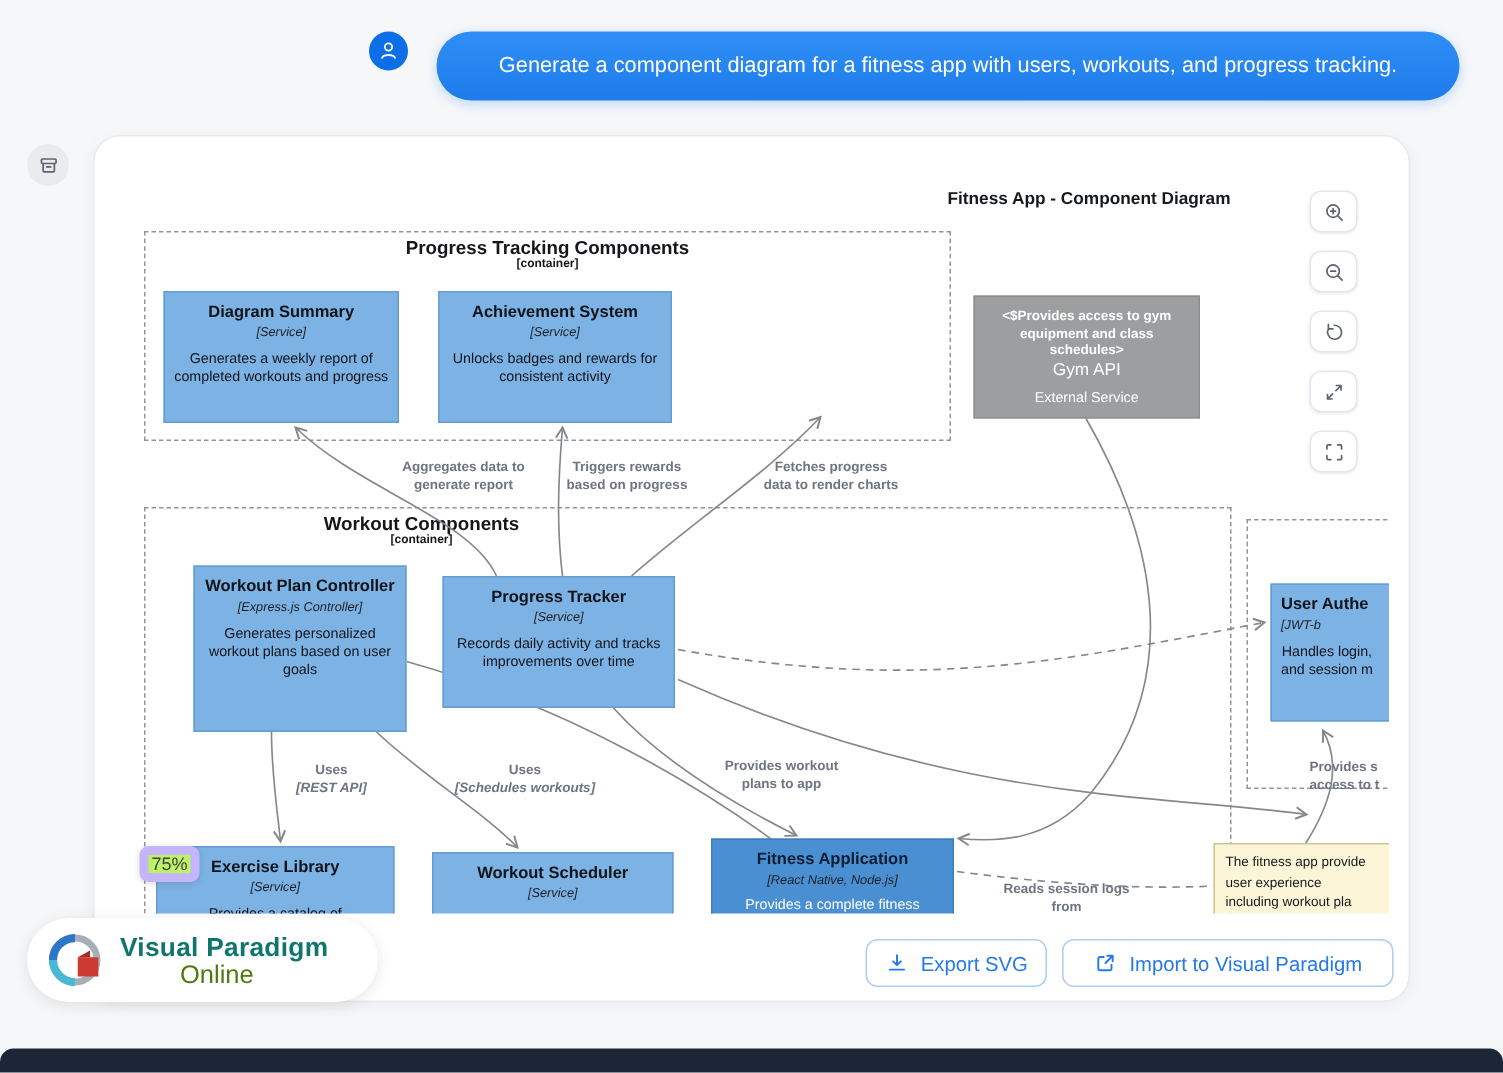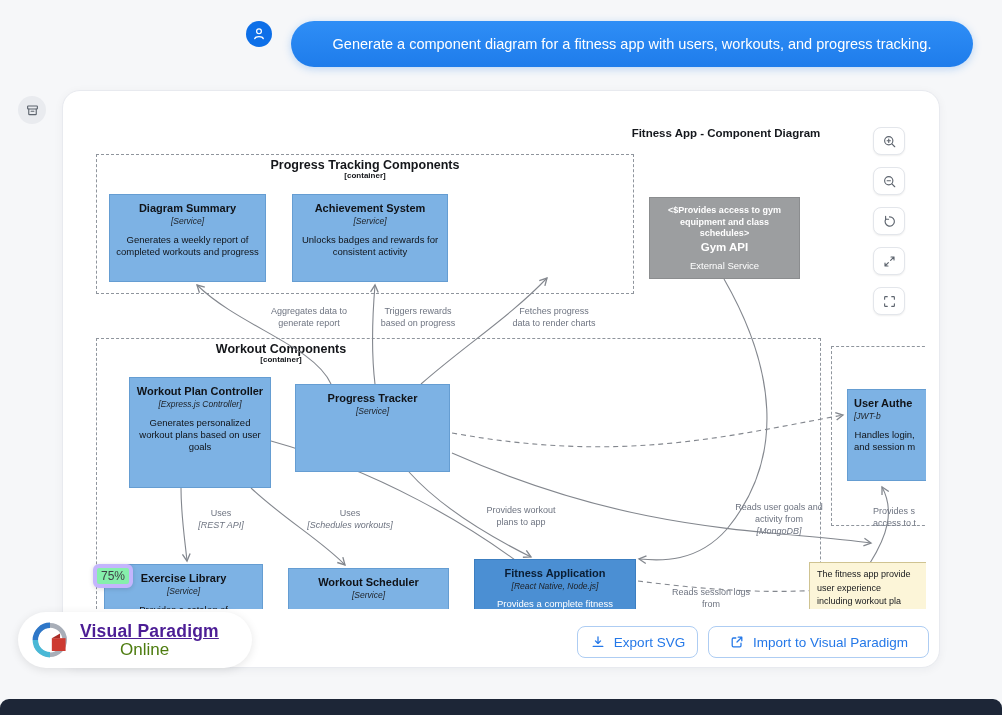--- a/index.html
+++ b/index.html
@@ -37,51 +37,51 @@
   .comp-name { font-weight:bold; font-size:11px; color:#101318; line-height:1.15; }
   .comp-stereo { font-style:italic; font-size:8.5px; color:#1c1f24; margin-top:1px; }
   .comp-desc { font-size:9.5px; color:#101318; margin-top:8px; line-height:1.3; }
   .comp.fa { background:#4b8fd3; border-color:#3c7ec0; }
   .comp.fa .comp-name { color:#0a1d33; }
   .comp.fa .comp-desc { color:#ffffff; margin-top:7px; }
   .comp.ua { align-items:flex-start; text-align:left; padding-left:6px; }
   .gym { position:absolute; background:#9c9ea0; border:1px solid #8b8d8f; z-index:3;
     display:flex; flex-direction:column; align-items:center; padding:7px 6px 5px; text-align:center; color:#fff; }
   .gym-annot { font-weight:bold; font-size:9px; line-height:1.3; }
-  .gym-name { font-weight:bold; font-size:11.5px; margin-top:1px; }
+  .gym-name { font-weight:normal; font-size:11.5px; margin-top:1px; }
   .gym-footer { font-size:9.5px; margin-top:auto; margin-bottom:2px; }
   .note { position:absolute; background:#fcf5d8; border:1px solid #cfc391; z-index:3;
     font-size:9px; color:#16181c; padding:5px 7px; text-align:left; line-height:1.5; }
   
-  .elabel { position:absolute; z-index:4; font-size:9px; font-weight:normal; color:#6e7481;
+  .elabel { position:absolute; z-index:4; font-size:9px; font-weight:bold; color:#6e7481;
     text-align:center; line-height:1.35; }
   .elabel .sub { font-style:italic; display:block; }
   .elabel.left { text-align:left; }
   .preline { white-space:pre-line; }
   
   .edges { position:absolute; left:0; top:0; z-index:2; pointer-events:none; }
   .zbtn { position:absolute; left:794px; width:32px; height:28px; border-radius:8px;
     background:#fff; border:1px solid #e3e6eb; box-shadow:0 1px 2px rgba(0,0,0,.07);
     display:flex; align-items:center; justify-content:center; z-index:50; cursor:pointer; }
   .zoom-badge { position:absolute; left:14px; top:453px; width:40px; height:24px;
-    background:#86efac; border:4px solid #c4b5fd; border-radius:6px;
+    background:#bef264; border:6px solid #c4b5fd; border-radius:6px;
     box-shadow:0 1px 5px rgba(0,0,0,.14); display:flex; align-items:center; justify-content:center;
     font-size:12px; color:#3d4045; z-index:60; }
   
   .footer-btn { position:absolute; top:535px; height:32px; border:1px solid #aecdf3;
     background:#fff; border-radius:8px; color:#2478e8; font-size:13.5px; font-family:inherit;
     display:flex; align-items:center; justify-content:center; gap:8px; cursor:pointer; }
   .btn-export { left:514px; width:121px; }
   .btn-import { left:645px; width:221px; }
   
   .logo-pill { position:absolute; left:18px; top:612px; width:234px; height:56px;
     background:#fff; border-radius:28px; box-shadow:0 2px 10px rgba(0,0,0,.10);
     display:flex; align-items:center; padding:0 10px; z-index:20; }
   .logo-text { margin-left:8px; }
-  .logo-l1 { font-size:17.5px; font-weight:bold; color:#4c1d95; letter-spacing:.2px;text-decoration:underline; }
+  .logo-l1 { font-size:17.5px; font-weight:bold; color:#0f766e; letter-spacing:.2px; }
   .logo-l2 { font-size:17px; color:#4d7c0f; margin-left:40px; margin-top:-2px; }
   
   .bottom-bar { position:absolute; left:0; top:699px; width:1002px; height:16px;
     background:#1d2637; border-radius:9px 9px 0 0; }
   svg.icon { stroke:#5d646e; stroke-width:1.5; fill:none; stroke-linecap:round; stroke-linejoin:round; }
   svg.icon.blue { stroke:#2478e8; stroke-width:1.6; }
   svg.icon.white { stroke:#ffffff; stroke-width:1.8; }
 </style>
 </head>
 <body>
@@ -161,20 +161,21 @@
     </div>
 
     <div class="comp" style="left:50px;top:266px;width:142px;height:111px">
       <div class="comp-name">Workout Plan Controller</div>
       <div class="comp-stereo">[Express.js Controller]</div>
       <div class="comp-desc">Generates personalized workout plans based on user goals</div>
     </div>
     <div class="comp" style="left:216px;top:273px;width:155px;height:88px">
       <div class="comp-name">Progress Tracker</div>
       <div class="comp-stereo">[Service]</div>
+      <div class="comp-desc">Records daily activity and tracks improvements over time</div>
     </div>
     <div class="comp ua" style="left:768px;top:278px;width:180px;height:92px">
       <div class="comp-name">User Authe</div>
       <div class="comp-stereo">[JWT-b</div>
       <div class="comp-desc preline" style="text-align:center">Handles login,
 and session m</div>
     </div>
 
     <div class="comp" style="left:25px;top:453px;width:159px;height:84px">
       <div class="comp-name">Exercise Library</div>
@@ -204,25 +205,20 @@
     <div class="elabel" style="left:92px;top:396px;width:100px">
       <span>Uses</span>
       <span class="sub">[REST API]</span>
     </div>
     <div class="elabel" style="left:211px;top:396px;width:120px">
       <span>Uses</span>
       <span class="sub">[Schedules workouts]</span>
     </div>
     <div class="elabel preline" style="left:382px;top:393px;width:120px">Provides workout
 plans to app</div>
-    <div class="elabel" style="left:630px;top:390px;width:140px">
-      <span class="preline">Reads user goals and
-activity from</span>
-      <span class="sub">[MongoDB]</span>
-    </div>
     <div class="elabel left preline" style="left:794px;top:394px;width:90px">Provides s
 access to t</div>
     <div class="elabel preline" style="left:572px;top:475px;width:120px">Reads session logs
 from</div>
 
     <button class="zbtn" style="top:16px">
       <svg class="icon" width="15" height="15" viewBox="0 0 20 20">
           <circle cx="9" cy="9" r="5.5"></circle>
           <path d="M13.2 13.2 L17 17 M6.8 9 h4.4 M9 6.8 v4.4"></path>
         </svg>

